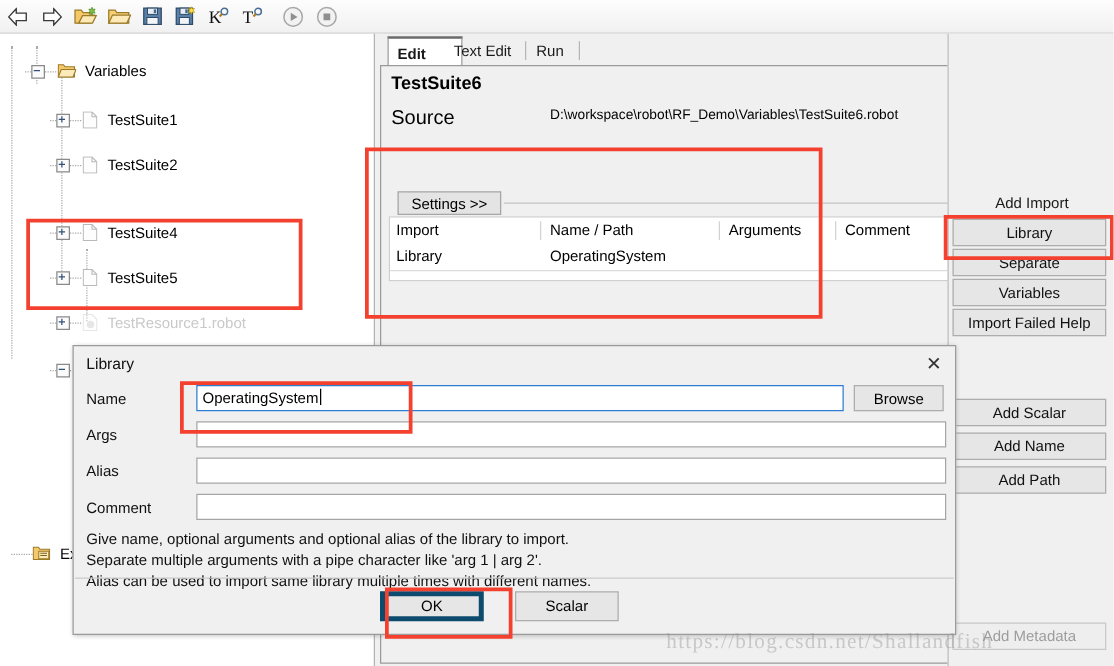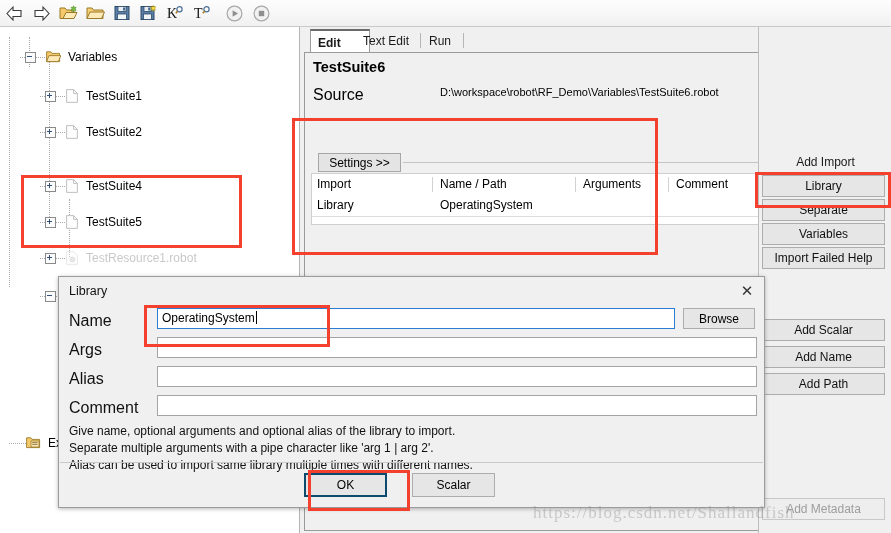--- a/index.html
+++ b/index.html
@@ -183,21 +183,21 @@
   #dlg-title {
     position: absolute; left: 10px; top: 7px;
     font-size: 12.5px; color: #111;
   }
   #dlg-close {
     position: absolute; right: 8px; top: 5px;
     width: 18px; height: 18px;
     display: flex; align-items: center; justify-content: center;
     font-size: 15px; color: #333;
   }
-  .dlg-field-label { position: absolute; left: 10px; font-size: 16px; color: #111; }
+  .dlg-field-label { position: absolute; left: 10px; font-size: 12px; color: #111; }
   .dlg-input {
     position: absolute; left: 98px; height: 21px;
     background: #ffffff; border: 1px solid #a4a4a4;
     box-sizing: border-box; font-size: 12px;
     line-height: 19px; padding-left: 4px;
     color: #000; overflow: hidden; white-space: nowrap;
   }
   .dlg-input.focused { border: 1px solid #2b7cd3; }
   .caret {
     display: inline-block; width: 1px; height: 13px;
@@ -214,21 +214,21 @@
   #dlg-footer-sep {
     position: absolute; left: 1px; right: 1px; top: 185px; height: 0;
     border-top: 1px solid #c9c9c9;
   }
   .dlg-btn {
     position: absolute; top: 196px; height: 24px; width: 83px;
     background: #e6e6e6; border: 1px solid #adadad;
     display: flex; align-items: center; justify-content: center;
     font-size: 12px; box-sizing: border-box;
   }
-  .dlg-btn.default { border: 2px solid #0c4a6e; text-align: center; }
+  .dlg-btn.default { border: 4px solid #0c4a6e; text-align: center; }
 
   
   .anno {
     position: absolute;
     border: 3px solid #f4402e;
     box-sizing: border-box;
     pointer-events: none;
   }
 
   

